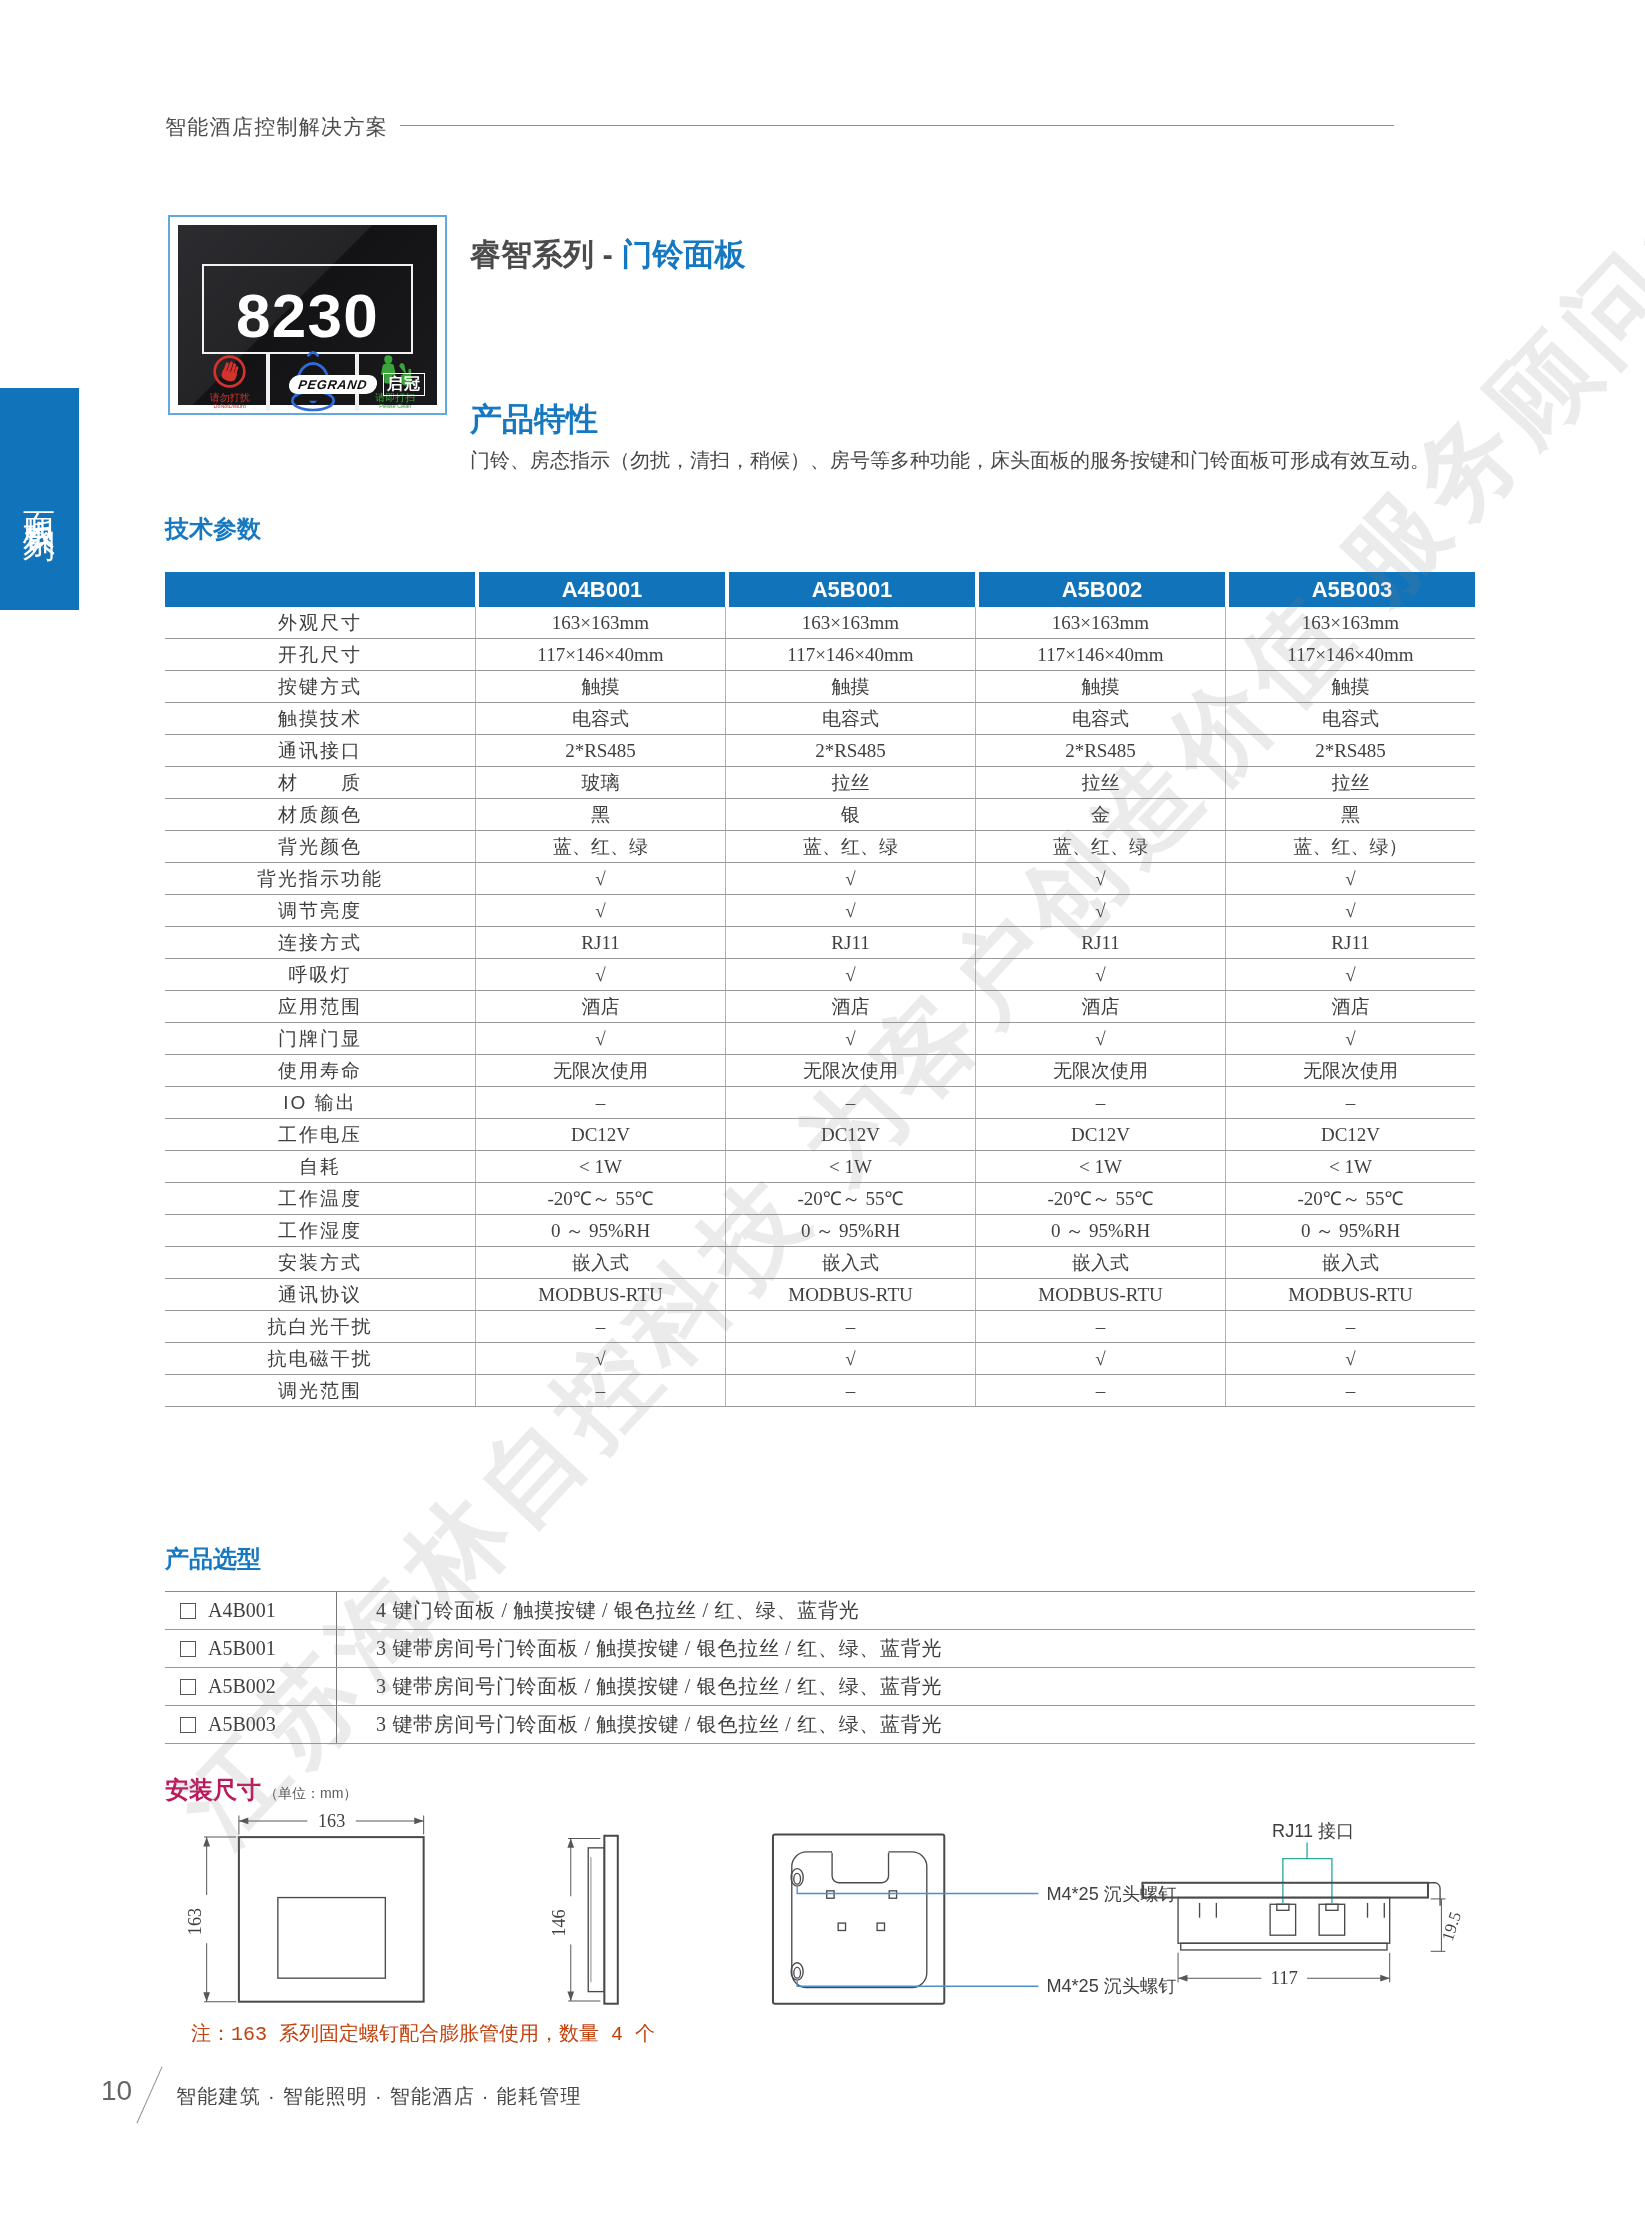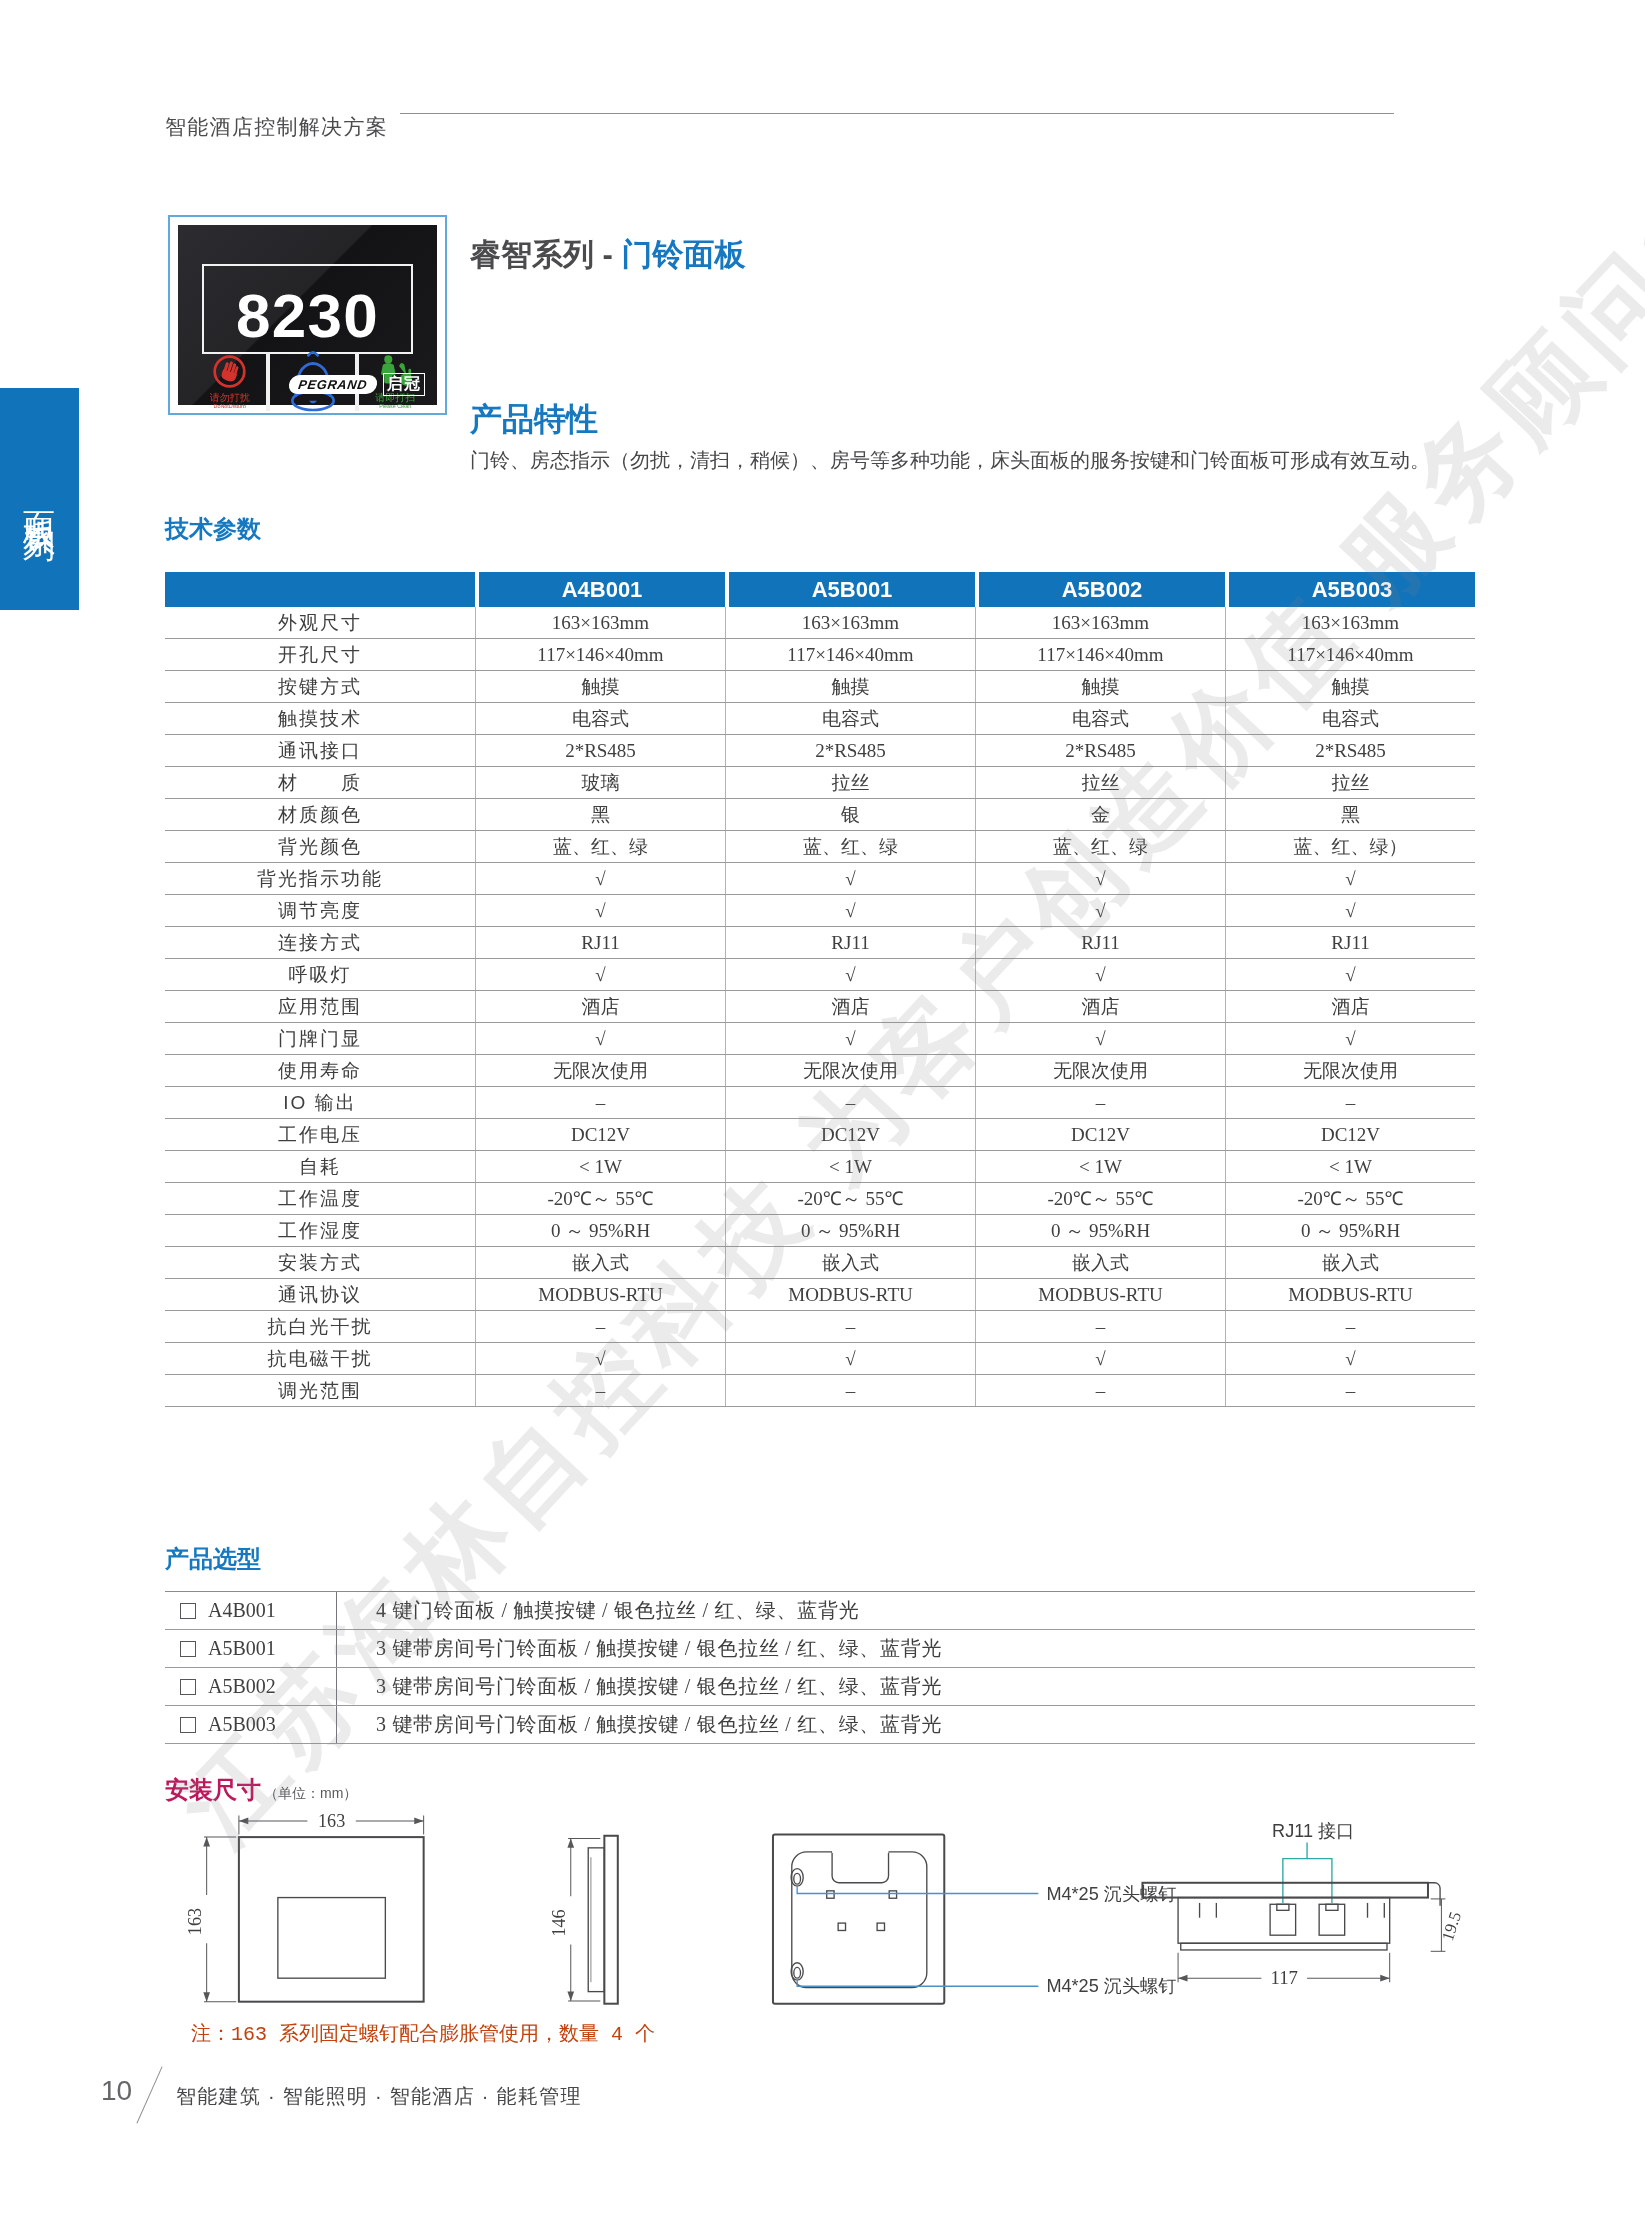--- a/index.html
+++ b/index.html
@@ -10,21 +10,21 @@
   
   .watermark {
     position:absolute; left:202px; top:1760px; width:2419px;
     font-size:99px; letter-spacing:9.4px; white-space:nowrap;
     color:rgba(130,130,135,0.16); font-weight:bold;
     transform:rotate(-47deg); transform-origin:0 50%;
     pointer-events:none; z-index:5;
   }
 
   
-  .top-header { position:absolute; left:165px; top:113px; width:1229px; display:flex; align-items:flex-start; z-index:2; }
+  .top-header { position:absolute; left:165px; top:113px; width:1229px; display:flex; align-items:center; z-index:2; }
   .top-header .htitle { font-size:21px; color:#4c4c4e; letter-spacing:1.3px; white-space:nowrap; }
   .top-header .hrule { flex:1; height:0; border-bottom:1.3px solid #8f8f91; margin-left:12px; margin-bottom:2.7px; }
 
   
   .side-tab {
     position:absolute; left:0; top:388px; width:79px; height:222px;
     background:#1173b9; display:flex; align-items:center; justify-content:center; z-index:2;
   }
   .side-tab span {
     writing-mode:vertical-rl; text-orientation:upright;

